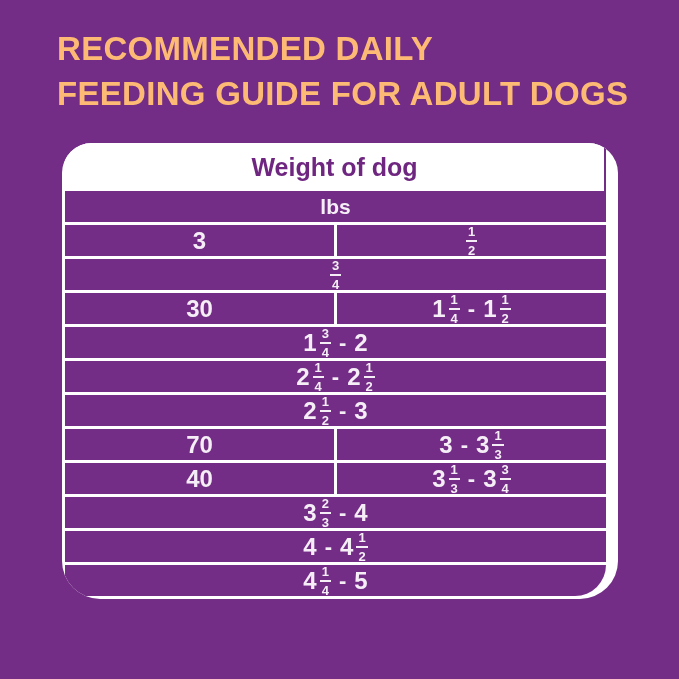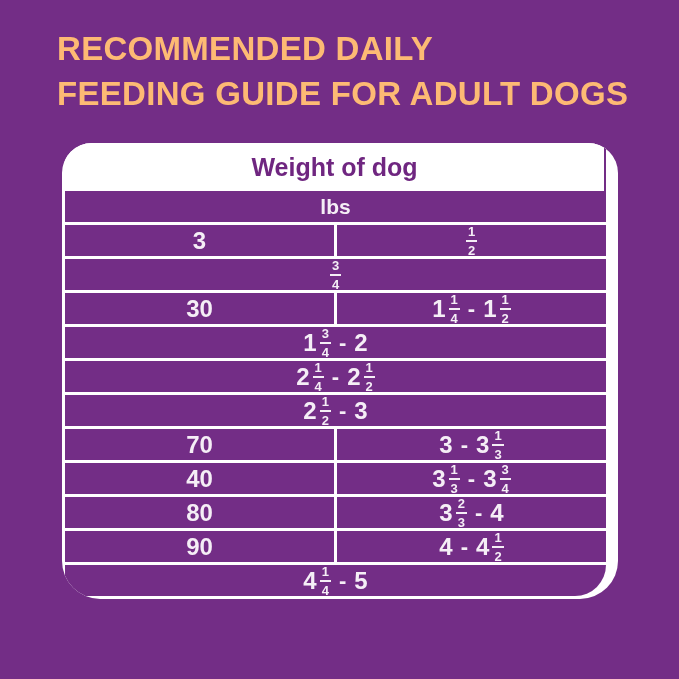--- a/index.html
+++ b/index.html
@@ -208,33 +208,31 @@
             </span>
             <span class="dash">-</span>
             <span class="whole">3</span>
             <span class="frac">
               <span class="num">3</span>
               <span class="den">4</span>
             </span>
           </div>
         </div>
         <div class="trow">
-          <div class="cell col1">80</div>
           <div class="cell col2">
             <span class="whole">3</span>
             <span class="frac">
               <span class="num">2</span>
               <span class="den">3</span>
             </span>
             <span class="dash">-</span>
             <span class="whole">4</span>
           </div>
         </div>
         <div class="trow">
-          <div class="cell col1">90</div>
           <div class="cell col2">
             <span class="whole">4</span>
             <span class="dash">-</span>
             <span class="whole">4</span>
             <span class="frac">
               <span class="num">1</span>
               <span class="den">2</span>
             </span>
           </div>
         </div>

